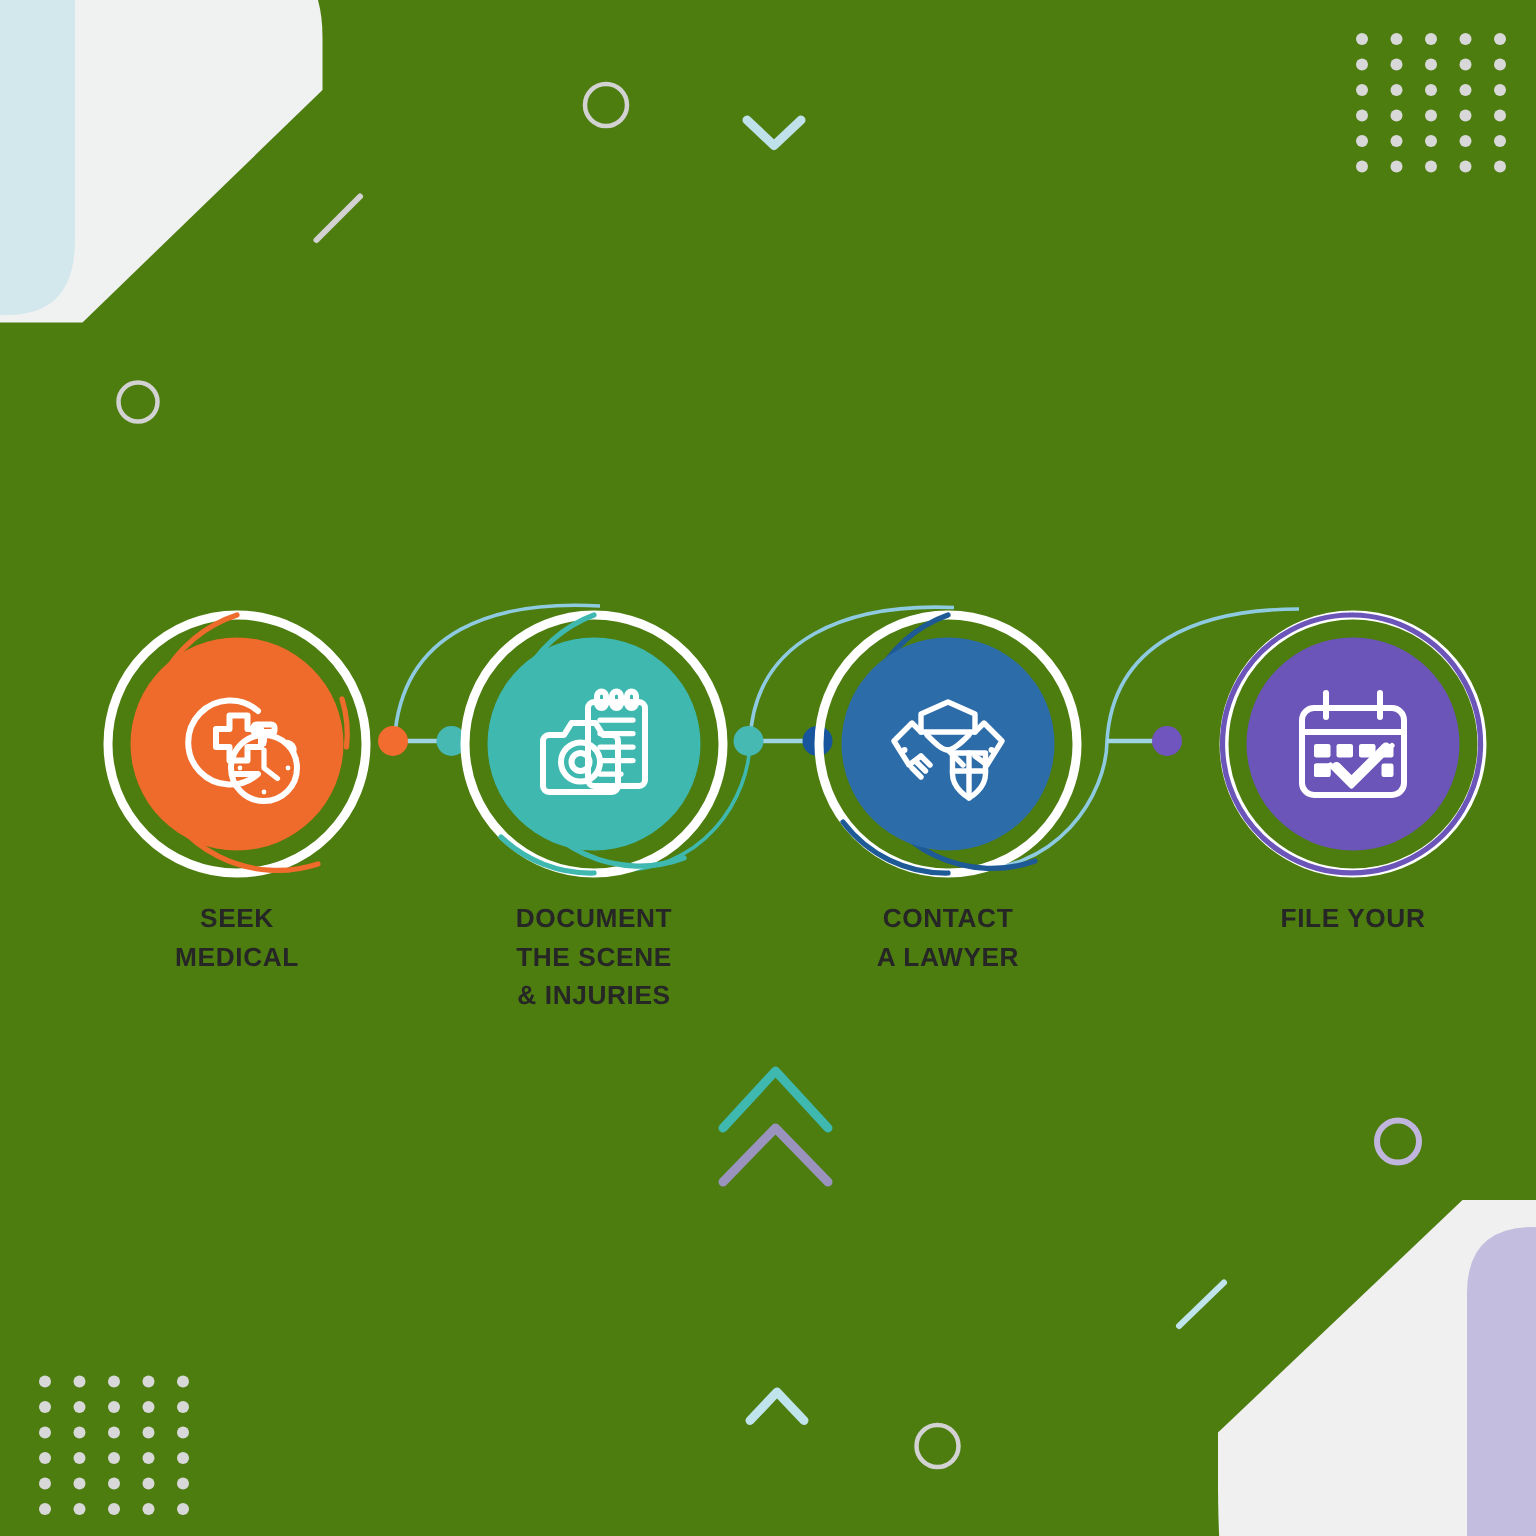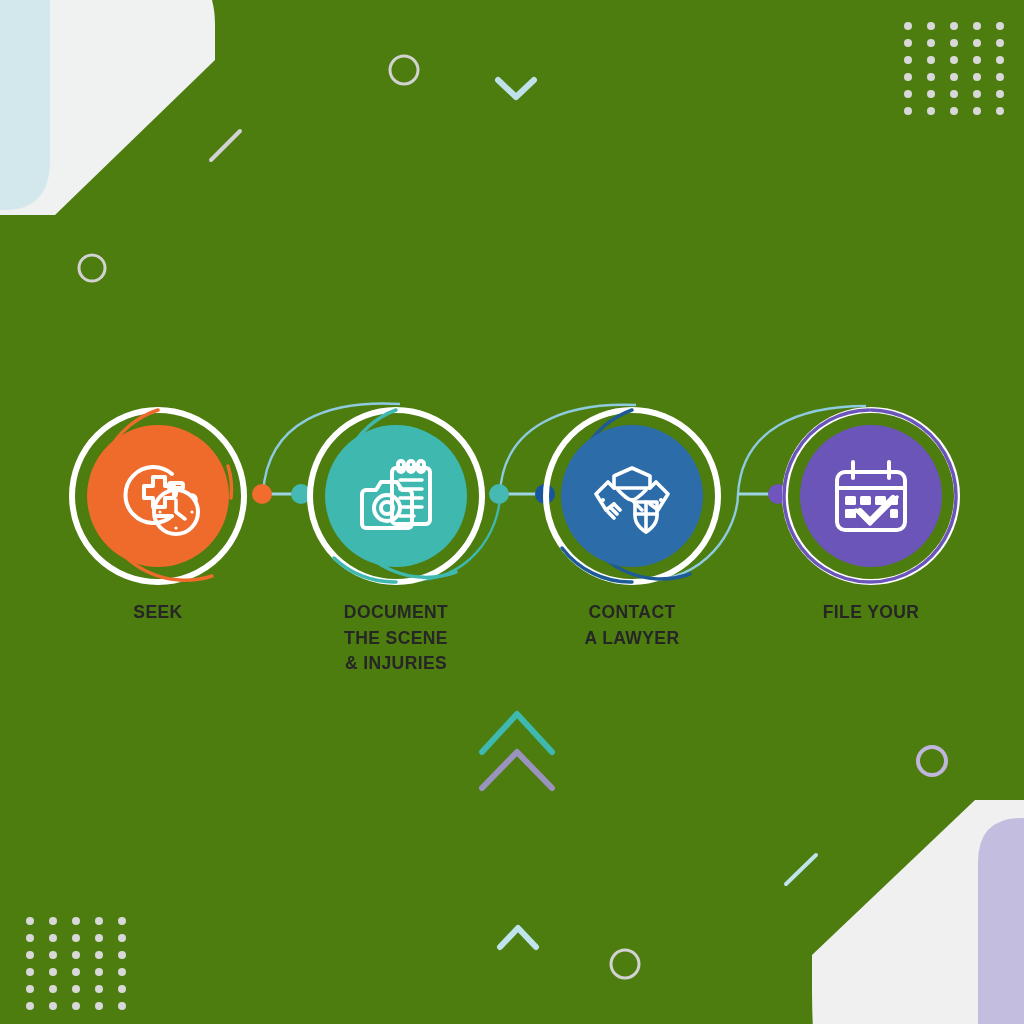--- a/index.html
+++ b/index.html
@@ -221,20 +221,21 @@
             <path d="M 66 52 L 66 64 L 75 71" stroke-width="3.5"></path>
             <circle cx="66" cy="48" r="1.6" fill="#ffffff" stroke="none"></circle>
             <circle cx="82" cy="64" r="1.6" fill="#ffffff" stroke="none"></circle>
             <circle cx="66" cy="80" r="1.6" fill="#ffffff" stroke="none"></circle>
             <circle cx="50" cy="64" r="1.6" fill="#ffffff" stroke="none"></circle>
           </svg>
         </div>
       </div>
       <div class="step-label">
         <div>SEEK</div>
+        <div>MEDICAL</div>
       </div>
     </div>
 
     <div class="step" style="left:514px;">
       <div class="step-circle-wrap">
         <svg class="ring-svg" viewBox="0 0 180 180">
           <circle cx="90" cy="90" r="86" fill="none" stroke="#ffffff" stroke-width="6"></circle>
           <path d="M 90 4 A 86 86 0 1 0 148 168" fill="none" stroke="#1d5a96" stroke-width="3.5" stroke-linecap="round"></path>
           <path d="M 20 142 A 86 86 0 0 0 90 176" fill="none" stroke="#1d5a96" stroke-width="3.5" stroke-linecap="round"></path>
         </svg>
@@ -281,21 +282,21 @@
           </svg>
         </div>
       </div>
       <div class="step-label">
         <div>DOCUMENT</div>
         <div>THE SCENE</div>
         <div>&amp; INJURIES</div>
       </div>
     </div>
 
-    <div class="step" style="left:753px;">
+    <div class="step" style="left:784px;">
       <div class="step-circle-wrap">
         <svg class="ring-svg" viewBox="0 0 180 180">
           <circle cx="90" cy="90" r="86" fill="none" stroke="#ffffff" stroke-width="6"></circle>
           <path d="M 90 4 A 86 86 0 1 1 88 4" fill="none" stroke="#6b55b8" stroke-width="3.5" stroke-linecap="round"></path>
         </svg>
         <div class="step-disc" style="background:#6b55b8;"></div>
         <div class="step-icon">
           <svg width="96" height="96" viewBox="0 0 96 96" fill="none" stroke="#ffffff" stroke-width="4" stroke-linecap="round" stroke-linejoin="round">
             <rect x="14" y="24" width="68" height="58" rx="8"></rect>
             <path d="M 14 40 L 82 40" stroke-width="4"></path>

